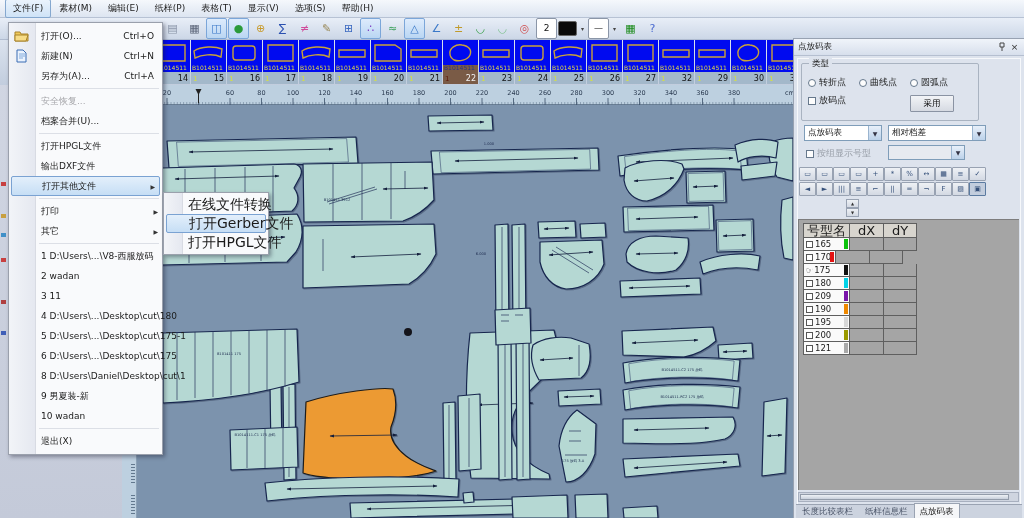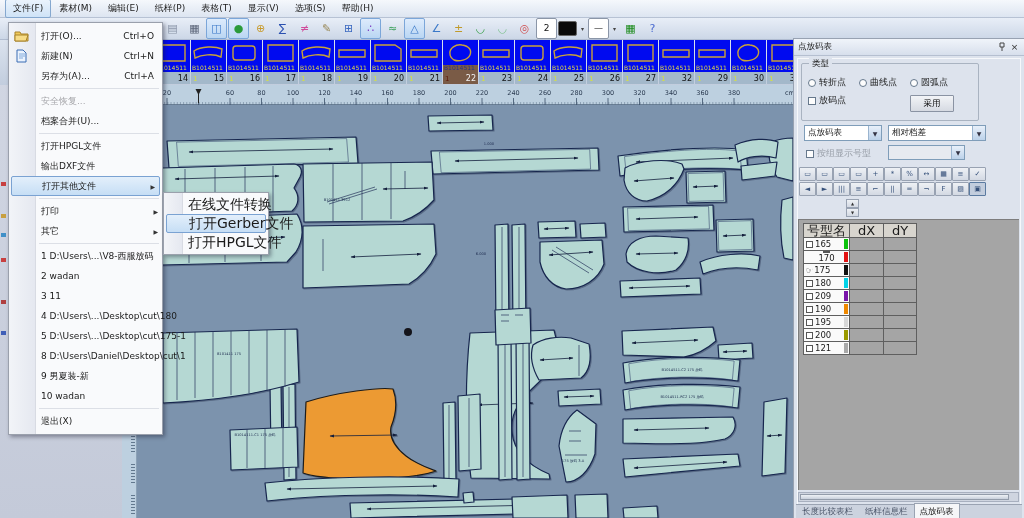--- a/index.html
+++ b/index.html
@@ -841,21 +841,21 @@
           <div class="srow">
             <div class="scell size" style="width: 46px;">
               <span class="cbx"></span>
               <span>165</span>
               <span class="bar" style="background: rgb(11, 194, 11);"></span>
             </div>
             <div class="scell empty" style="width: 34px;"></div>
             <div class="scell empty" style="width: 33px;"></div>
           </div>
           <div class="srow">
-            <div class="scell size" style="width: 46px; flex-direction: column;">
+            <div class="scell size" style="width: 32px;">
               <span class="cbx"></span>
               <span>170</span>
               <span class="bar" style="background: rgb(227, 18, 18);"></span>
             </div>
             <div class="scell empty" style="width: 34px;"></div>
             <div class="scell empty" style="width: 33px;"></div>
           </div>
           <div class="srow">
             <div class="scell size" style="width: 46px;">
               <span class="cur">☞</span>
@@ -990,20 +990,23 @@
       <div class="menu-item">
         <span>3 11</span>
       </div>
       <div class="menu-item">
         <span>4 D:\Users\...\Desktop\cut\180</span>
       </div>
       <div class="menu-item">
         <span>5 D:\Users\...\Desktop\cut\175-1</span>
       </div>
       <div class="menu-item">
+        <span>6 D:\Users\...\Desktop\cut\175</span>
+      </div>
+      <div class="menu-item">
         <span>8 D:\Users\Daniel\Desktop\cut\1</span>
       </div>
       <div class="menu-item">
         <span>9 男夏装-新</span>
       </div>
       <div class="menu-item">
         <span>10 wadan</span>
       </div>
       <div class="menu-sep"></div>
       <div class="menu-item">

